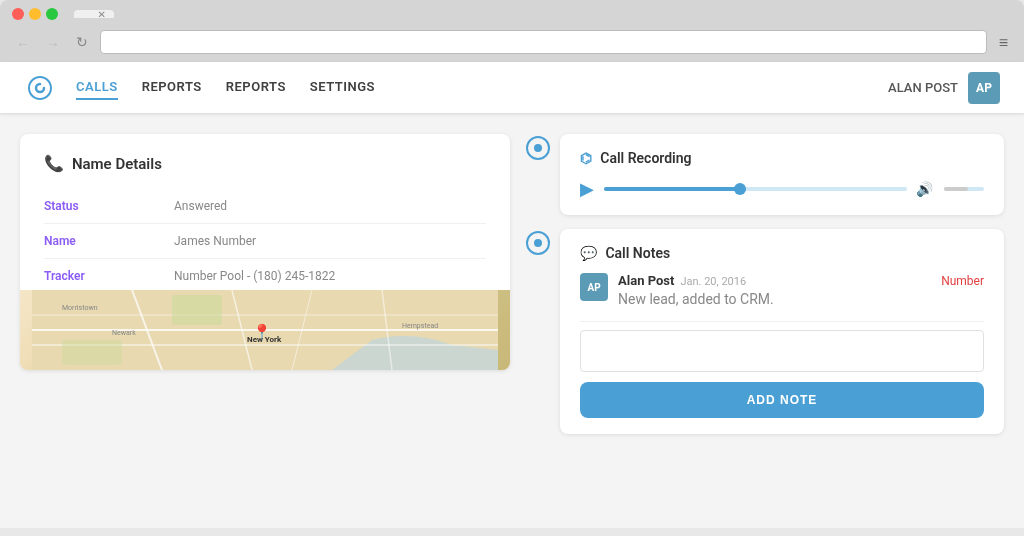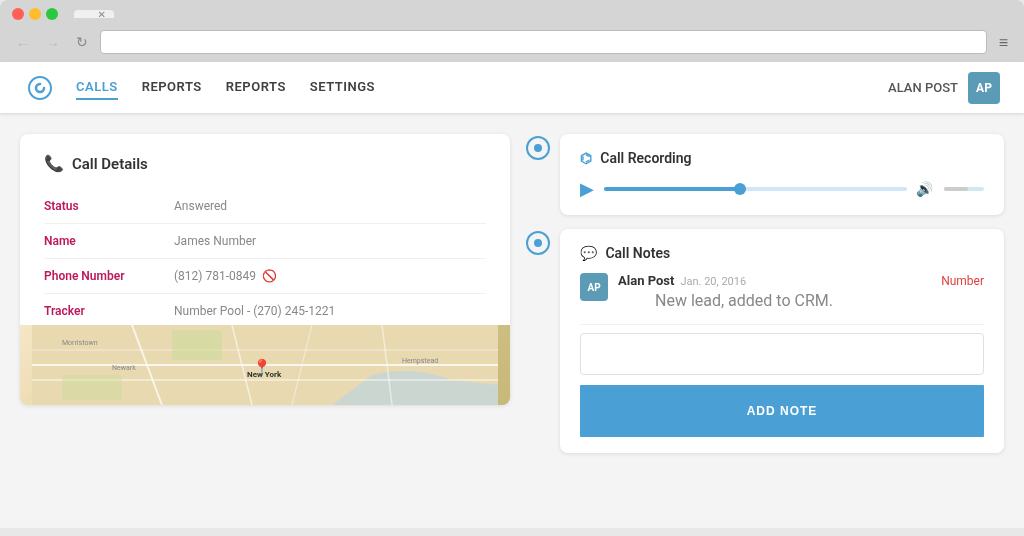--- a/index.html
+++ b/index.html
@@ -178,21 +178,21 @@
       display: flex;
       padding: 10px 0;
       border-bottom: 1px solid #f0f0f0;
       align-items: flex-start;
     }
     .detail-row:last-child { border-bottom: none; }
     .detail-label {
       width: 130px;
       font-size: 12px;
       font-weight: 600;
-      color: #be185d;
+      color: #8b5cf6;
       flex-shrink: 0;
     }
     .detail-value {
       font-size: 12px;
       color: #888;
       display: flex;
       align-items: center;
       gap: 6px;
     }
     .block-icon {
@@ -367,23 +367,22 @@
       font-size: 11px;
       color: #aaa;
     }
     .note-delete {
       font-size: 12px;
       color: #e04040;
       cursor: pointer;
       margin-left: auto;
     }
     .note-text {
-      font-size: 16px;
+      font-size: 14px;
       color: #888;
-      margin-left: 37px;
     }
     .add-note-label {
       font-size: 12px;
       color: #aaa;
       padding: 8px 0 4px;
     }
     .note-textarea {
       flex: 1;
       border: 1px solid #e0e0e0;
       border-radius: 4px;
@@ -391,22 +390,22 @@
       font-size: 12px;
       color: #555;
       resize: none;
       min-height: 40px;
       margin-bottom: 10px;
     }
     .add-note-btn {
       background: #4a9fd4;
       color: #fff;
       border: none;
-      border-radius: 1px;
-      padding: 19px;
+      border-radius: 8px;
+      padding: 11px;
       font-size: 12px;
       font-weight: 700;
       letter-spacing: 1px;
       cursor: pointer;
       text-align: center;
     }
   </style>
 </head>
 <body>
 
@@ -450,41 +449,34 @@
       <div class="user-avatar">AP</div>
     </div>
   </nav>
 
   <div class="content">
 
     <div class="left-panel">
       <div class="card">
         <div class="card-title">
           <span class="card-title-icon">📞</span>
-          <span>Call Details</span>
+          <span>Name Details</span>
         </div>
 
         <div class="detail-row">
           <span class="detail-label">Status</span>
           <span class="detail-value">Answered</span>
         </div>
         <div class="detail-row">
           <span class="detail-label">Name</span>
           <span class="detail-value">James Number</span>
         </div>
         <div class="detail-row">
-          <span class="detail-label">Phone Number</span>
-          <span class="detail-value">
-            <span>(812) 781-0849</span>
-            <span class="block-icon">🚫</span>
-          </span>
-        </div>
-        <div class="detail-row">
           <span class="detail-label">Tracker</span>
-          <span class="detail-value">Number Pool - (270) 245-1221</span>
+          <span class="detail-value">Number Pool - (180) 245-1822</span>
         </div>
 
         <div class="map-container">
           <div class="map-placeholder">
 
             <svg width="100%" height="100%" viewBox="0 0 466 80" xmlns="http://www.w3.org/2000/svg" style="position:absolute;top:0;left:0;">
 
               <rect width="466" height="80" fill="#e8d9b0"></rect>
 
               <path d="M340 50 Q380 40 420 55 L466 60 L466 80 L300 80 Z" fill="#b8d4e8" opacity="0.6"></path>

